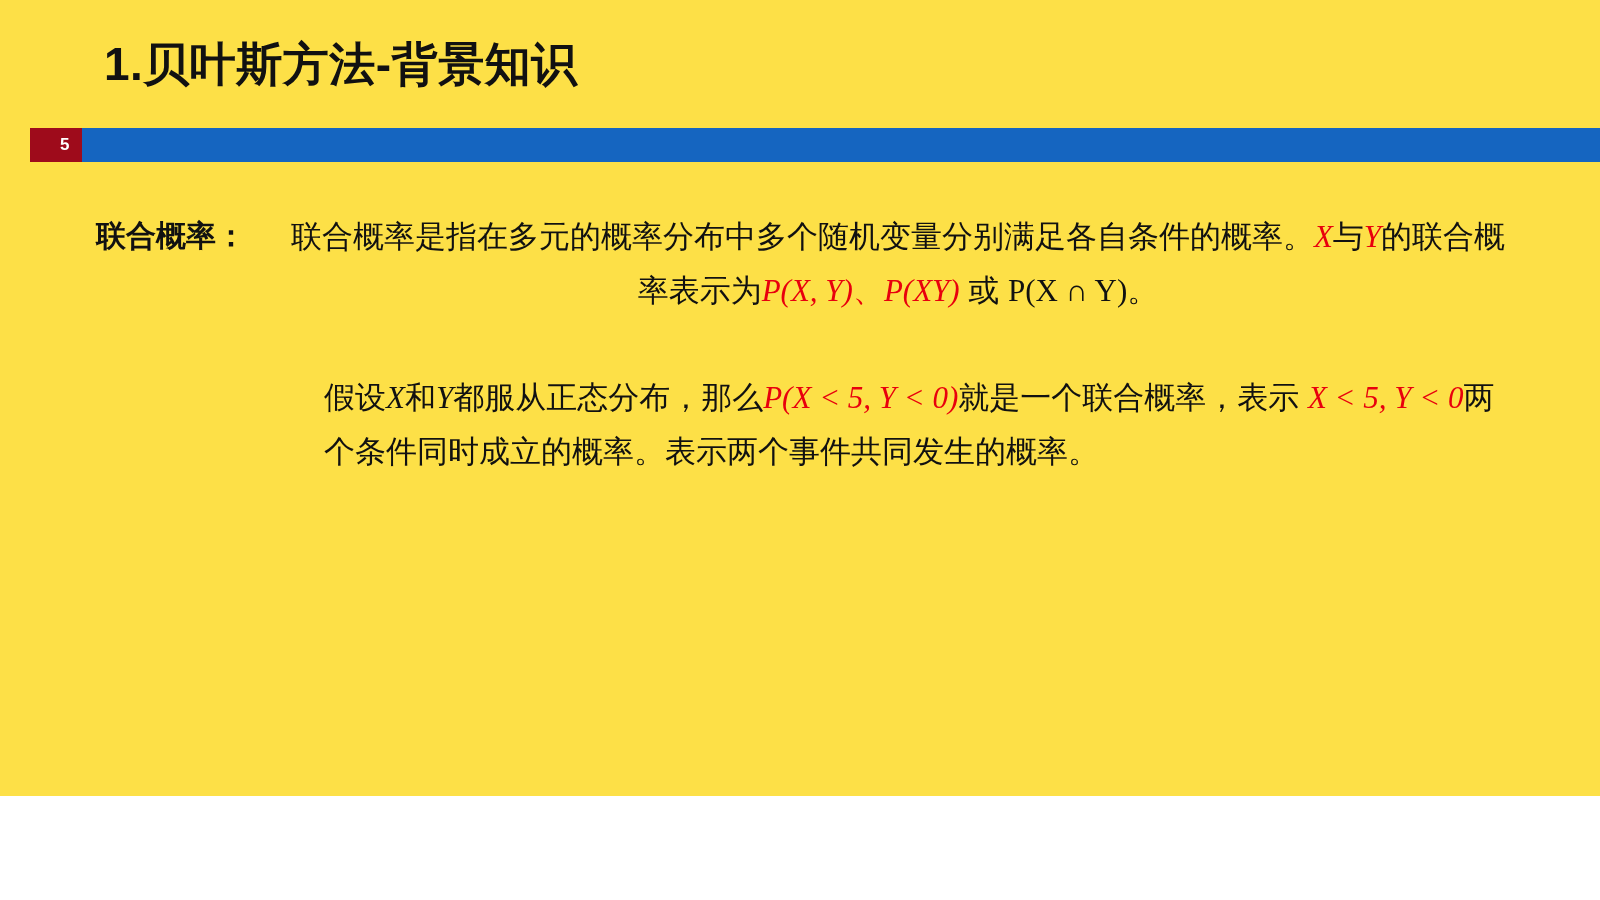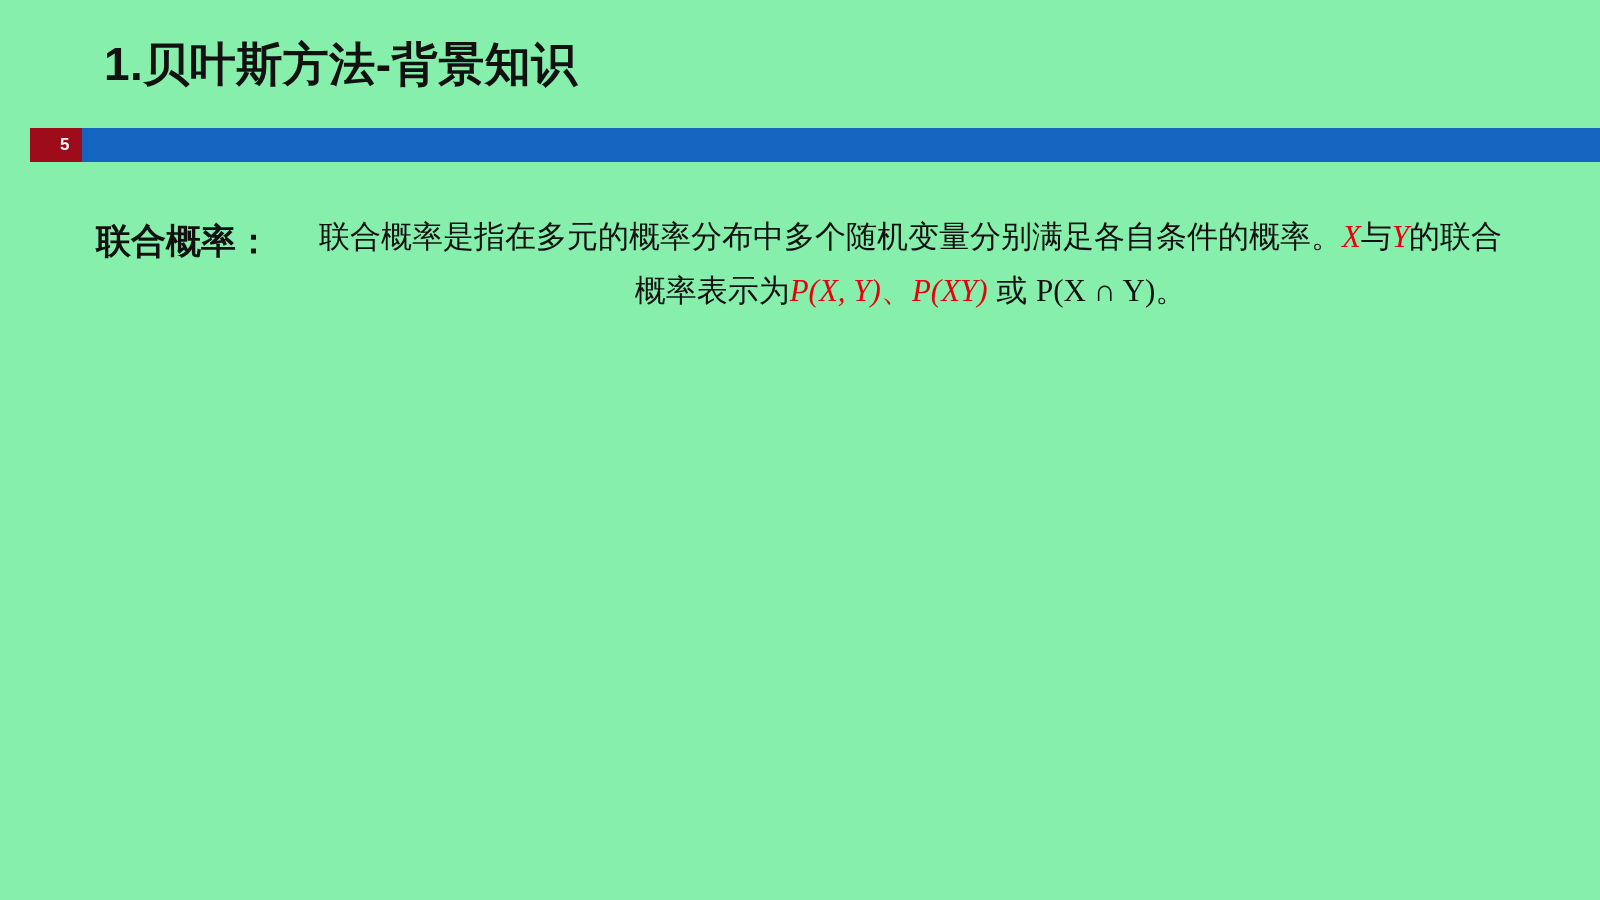--- a/index.html
+++ b/index.html
@@ -3,22 +3,22 @@
 <meta charset="utf-8">
 <style>
   html, body {
     margin: 0;
     padding: 0;
     background: #ffffff;
   }
   .slide {
     position: relative;
     width: 1600px;
-    height: 900px;
-    background: #86efac;
+    height: 796px;
+    background: #fde047;
     overflow: hidden;
     font-family: "Liberation Sans", sans-serif;
   }
   .slide-title {
     position: absolute;
     left: 104px;
     top: 34px;
     font-size: 46px;
     font-weight: bold;
     color: #111111;
@@ -60,21 +60,21 @@
     left: 96px;
     top: 210px;
     width: 1420px;
   }
   .term-row {
     display: flex;
     align-items: flex-start;
   }
   .term-label {
     flex: 0 0 auto;
-    font-size: 35px;
+    font-size: 30px;
     font-weight: bold;
     color: #111111;
     line-height: 1.75;
     white-space: nowrap;
     padding-right: 6px;
   }
   .para {
     flex: 1 1 auto;
     font-size: 31px;
     color: #111111;
@@ -116,16 +116,17 @@
     <div class="bar-blue"></div>
   </div>
 
   <div class="content">
 
     <div class="term-row">
       <div class="term-label">联合概率：</div>
       <div class="para"><span>联合概率是指在多元的概率分布中多个随机变量分别满足各自条件的概率。</span><span class="mathit red">X</span><span>与</span><span class="mathit red">Y</span><span>的联合概率表示为</span><span class="mathit red nowrap">P(X, Y)</span><span class="red">、</span><span class="mathit red nowrap">P(XY)</span><span> 或 </span><span class="mathit-up nowrap">P(X ∩ Y)</span><span>。</span></div>
     </div>
 
+    <div class="para2"><span>假设</span><span class="mathit">X</span><span>和</span><span class="mathit">Y</span><span>都服从正态分布，那么</span><span class="mathit red nowrap">P(X &lt; 5, Y &lt; 0)</span><span>就是一个联合概率，表示 </span><span class="mathit red nowrap">X &lt; 5, Y &lt; 0</span><span>两个条件同时成立的概率。表示两个事件共同发生的概率。</span></div>
 
   </div>
 
 </div>
 
 </body></html>

